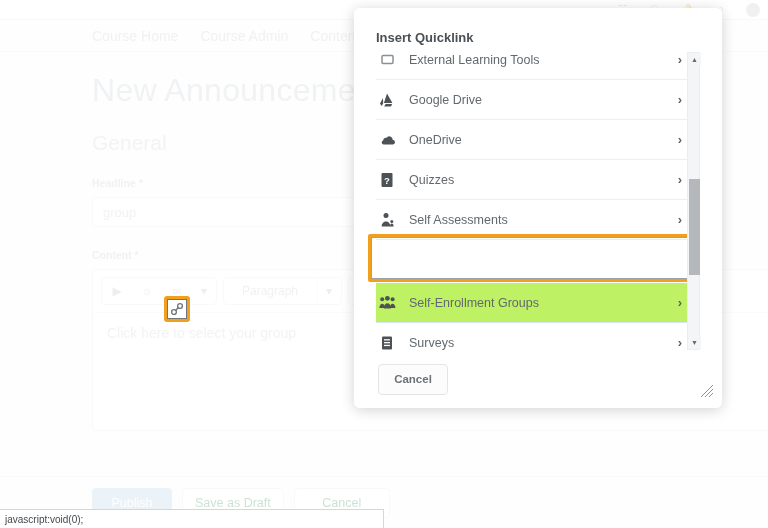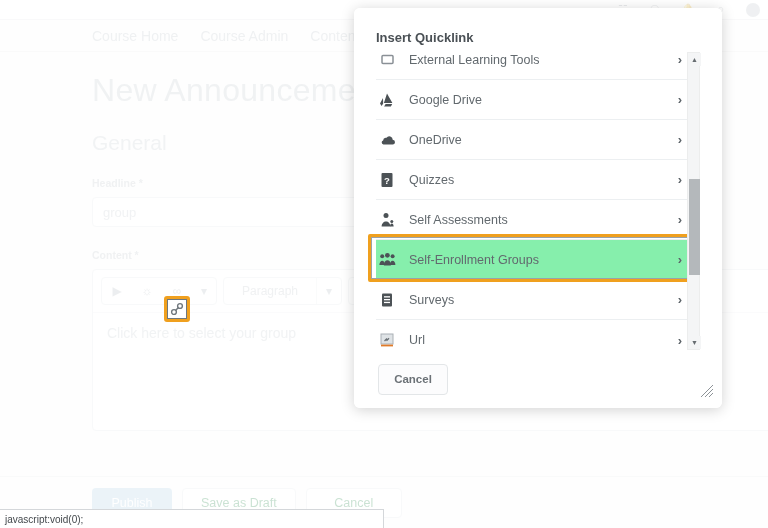--- a/index.html
+++ b/index.html
@@ -160,21 +160,21 @@
     display: flex;
     align-items: center;
     padding-left: 92px;
     gap: 10px;
   }
   .fbtn {
     height: 30px;
     border-radius: 4px;
     font-size: 12.5px;
     display: flex; align-items: center; justify-content: center;
-    padding: 0 18px;
+    padding: 0 12px;
   }
   .fbtn.primary { background: #a8cde4; color: #ffffff; min-width: 80px; }
   .fbtn.ghost { background: #ffffff; border: 1px solid #e4e8ea; color: #15803d; min-width: 96px; }
 
   
   #ql-ring {
     position: absolute;
     left: 164px; top: 296px;
     width: 26px; height: 26px;
     border: 3px solid #f0a01e;
@@ -264,22 +264,23 @@
     white-space: nowrap;
   }
   .qchev {
     font-size: 13px;
     font-weight: bold;
     color: #5c6368;
     padding-right: 4px;
   }
 
   .qrow.selected {
-    background: #86efac;
+    background: #bef264;
     border-bottom-color: #d7e4ec;
+    margin-top: 43px;
   }
   #sel-ring {
     position: absolute;
     left: 14px; top: 226px;
     width: 330px; height: 48px;
     border: 3px solid #f0a01e;
     border-radius: 2px;
     pointer-events: none;
     z-index: 6;
   }

